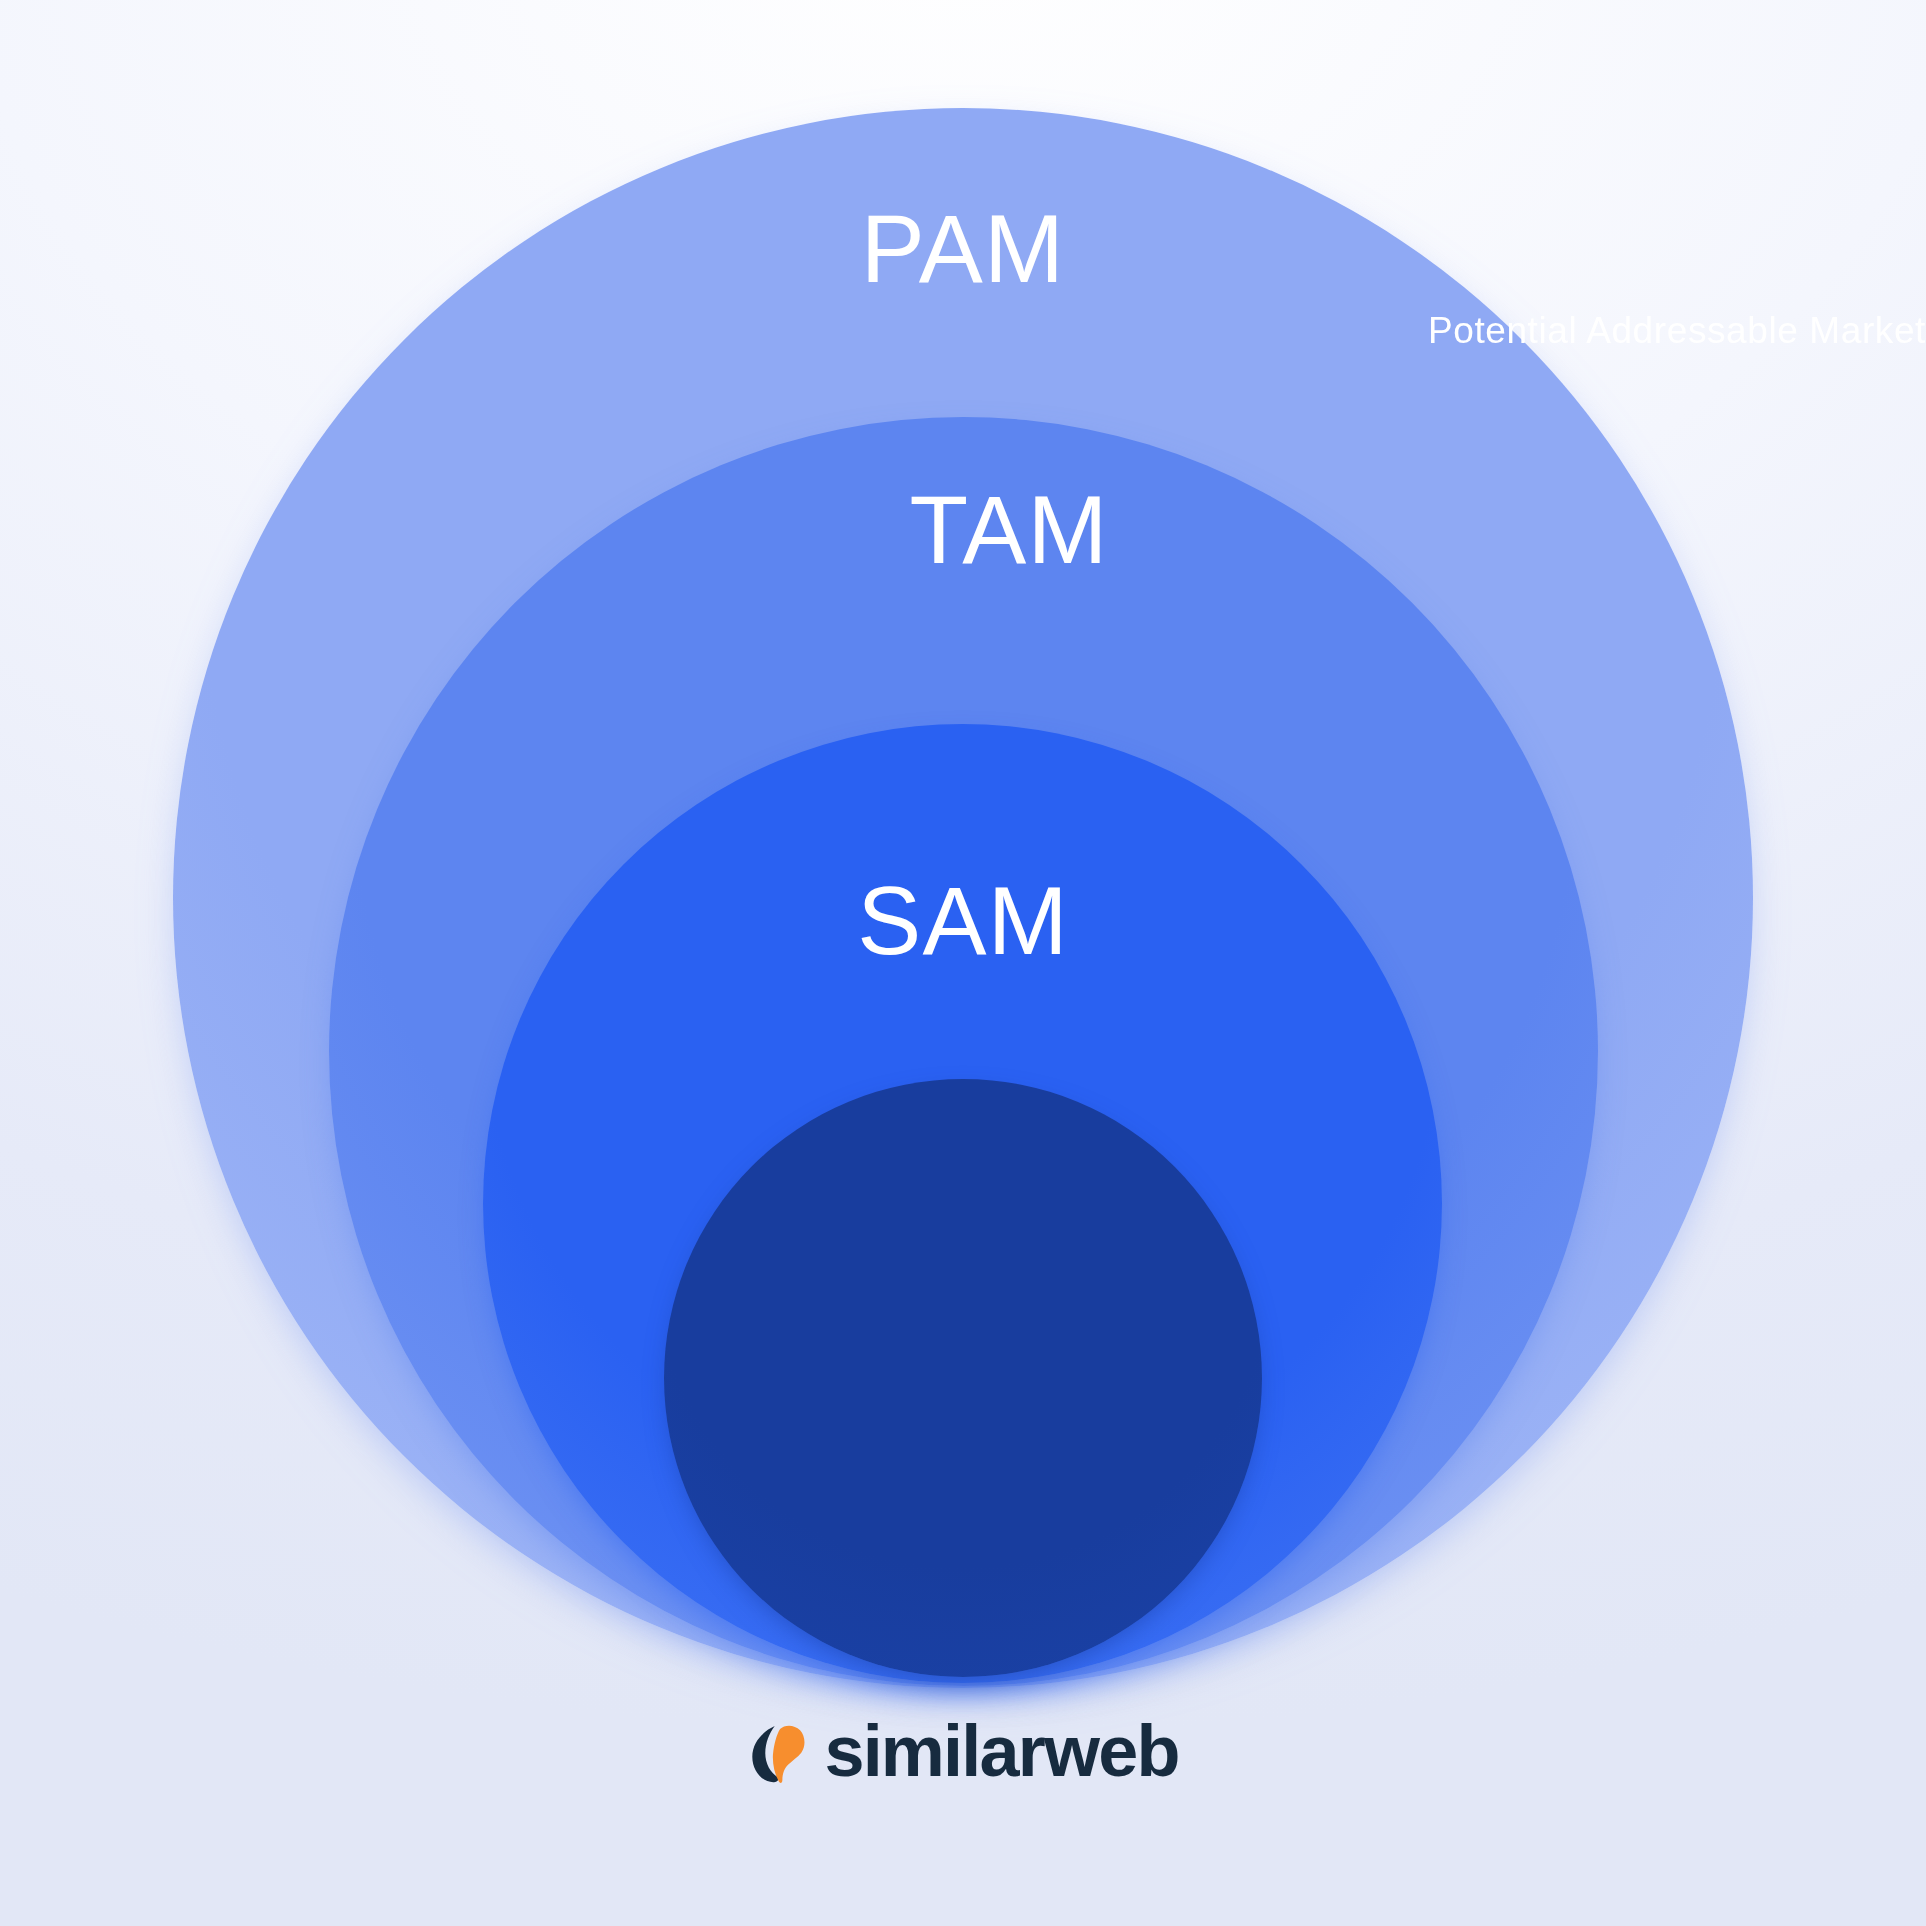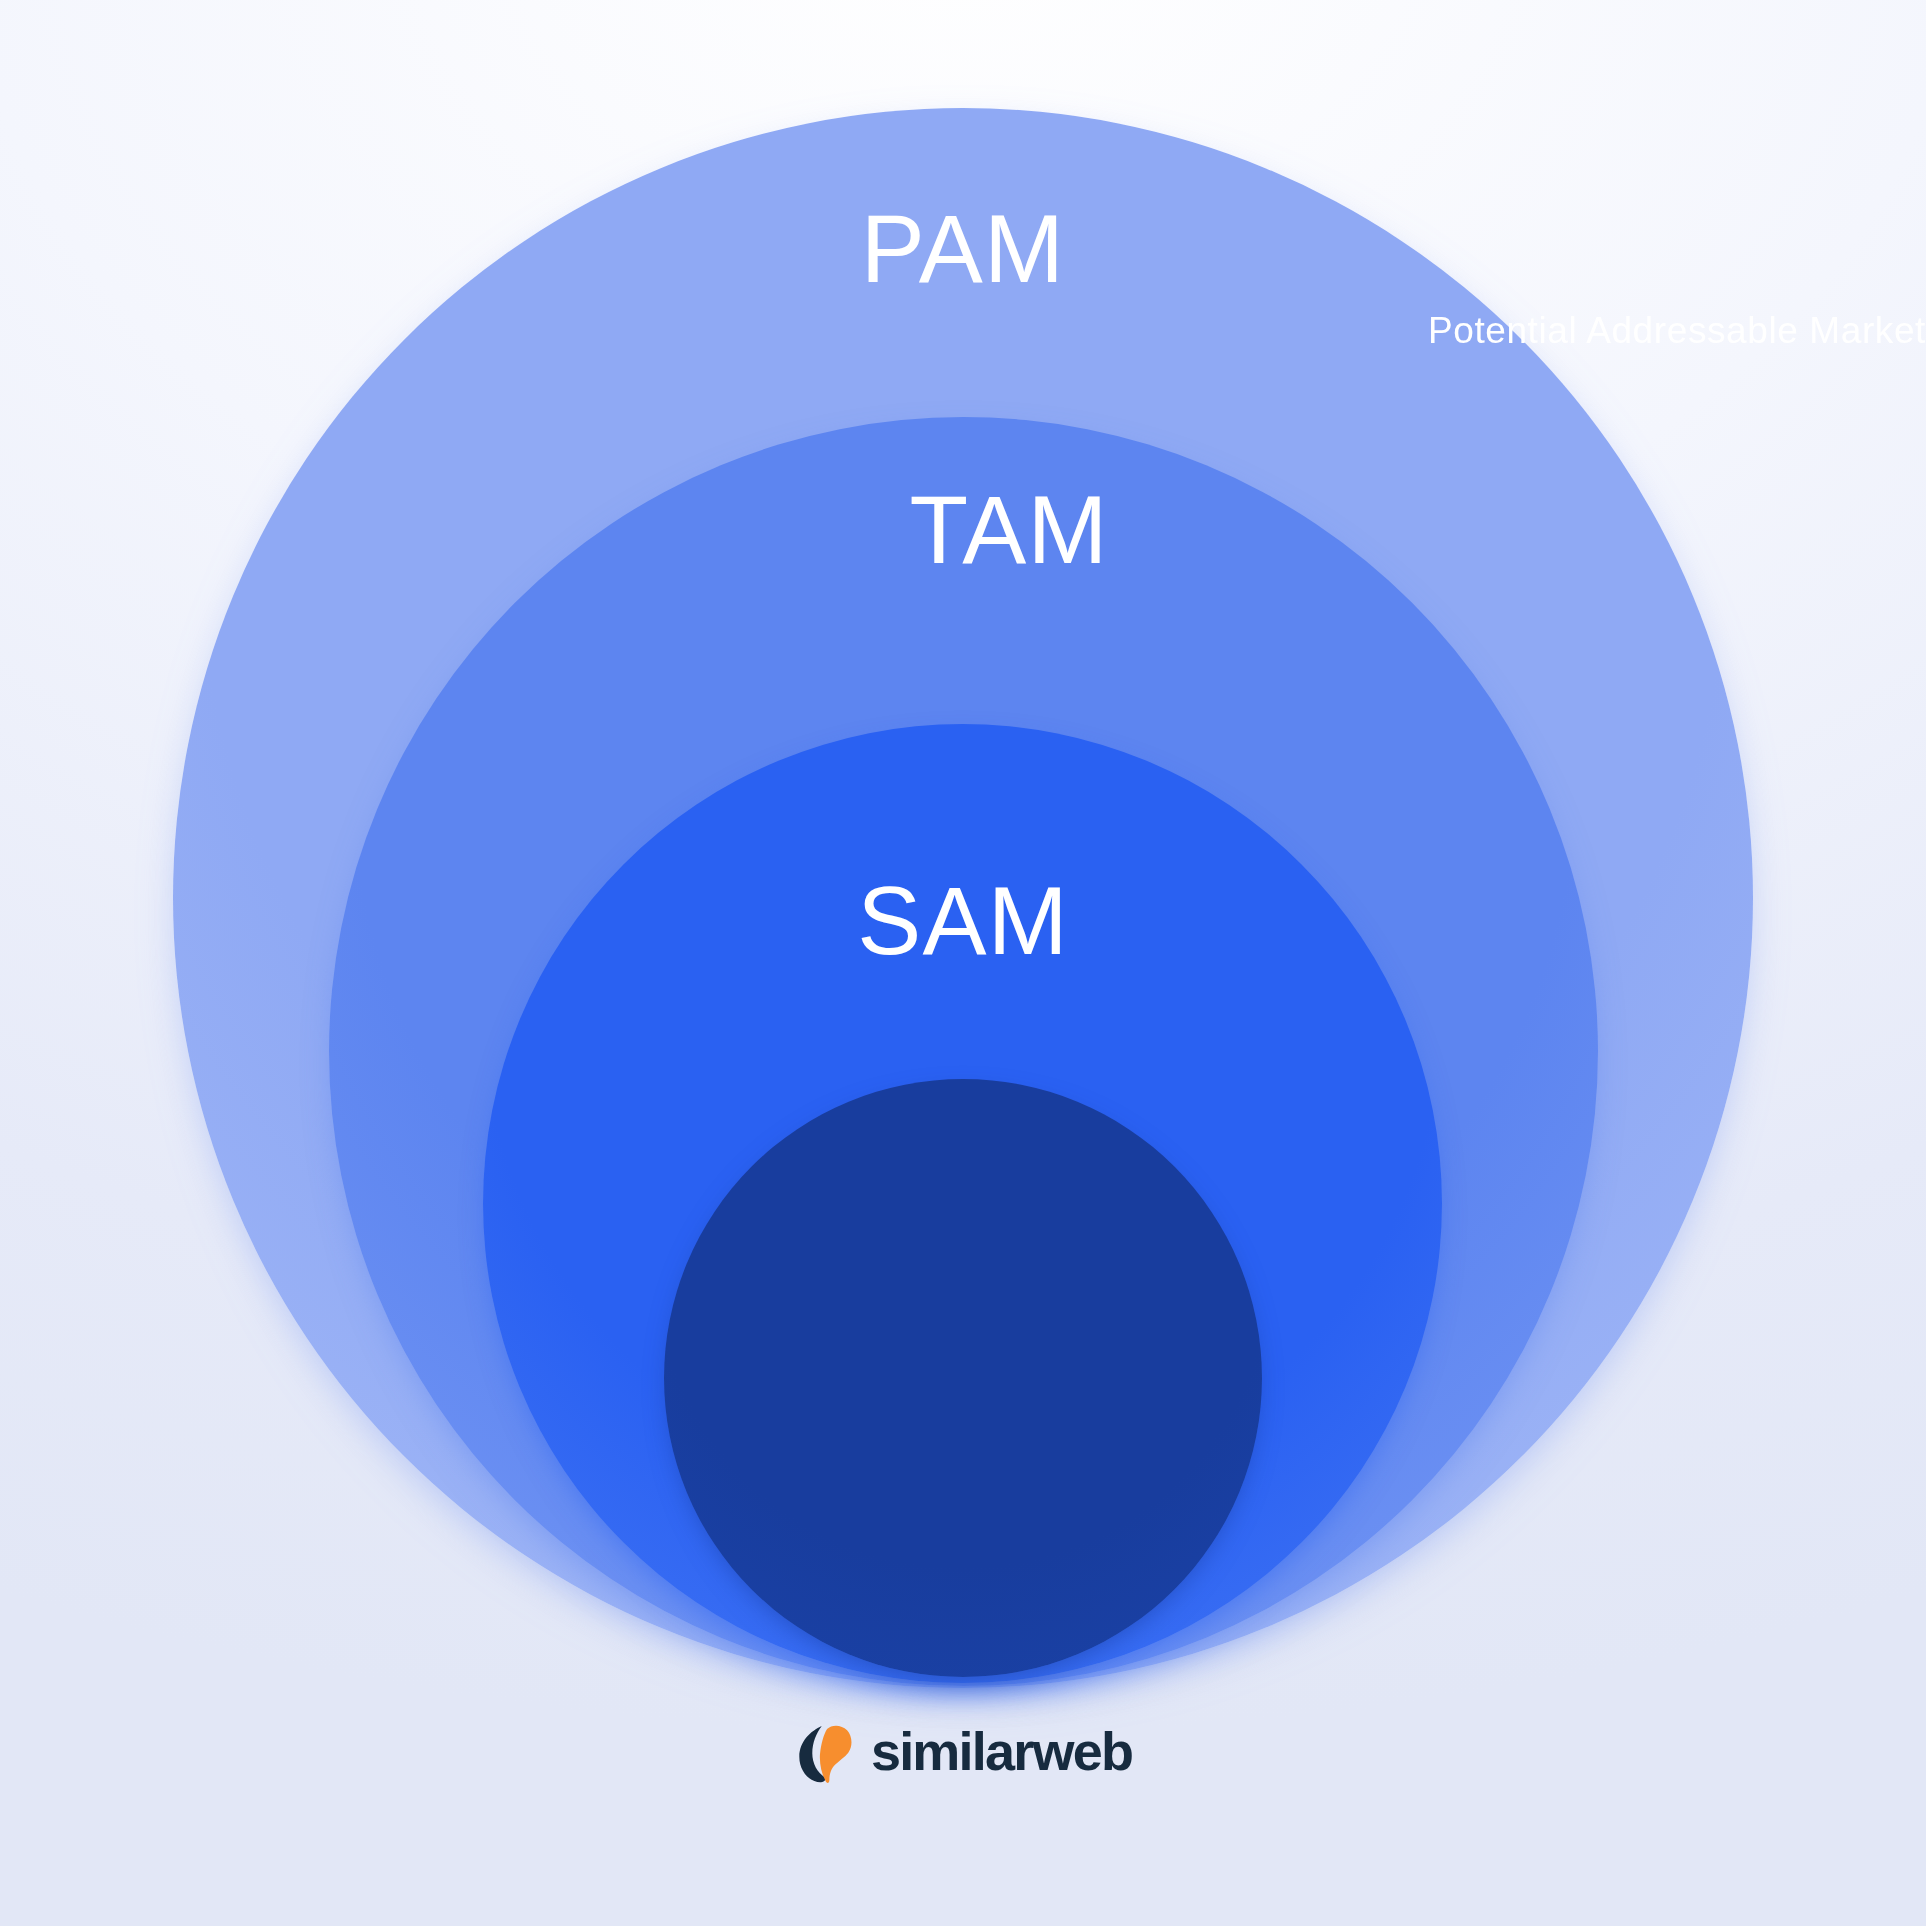--- a/index.html
+++ b/index.html
@@ -83,21 +83,21 @@
     justify-content: center;
     gap: 18px;
   }
   .brand-mark {
     width: 59px;
     height: 62px;
     flex: 0 0 auto;
   }
   .brand-word {
     color: #172b3f;
-    font-size: 54px;
+    font-size: 72px;
     font-weight: 700;
     letter-spacing: -1.8px;
     line-height: 1;
     transform: translateY(-3.6px);
   }
 </style>
 </head>
 <body>
 
 <div class="canvas">

